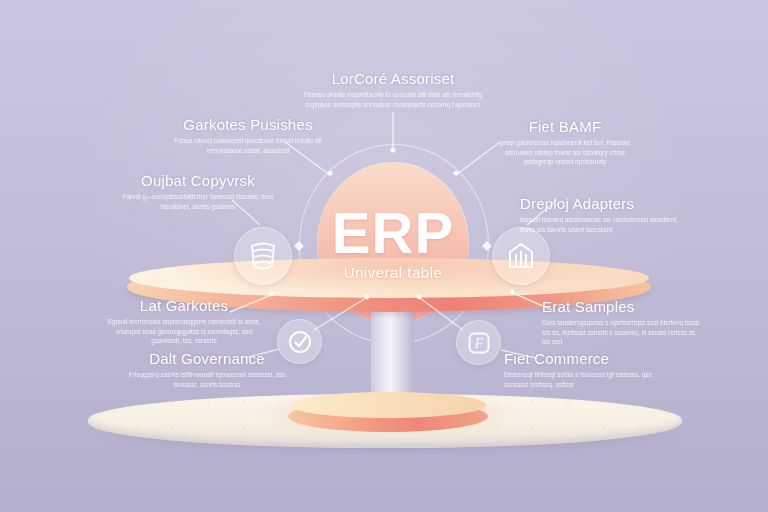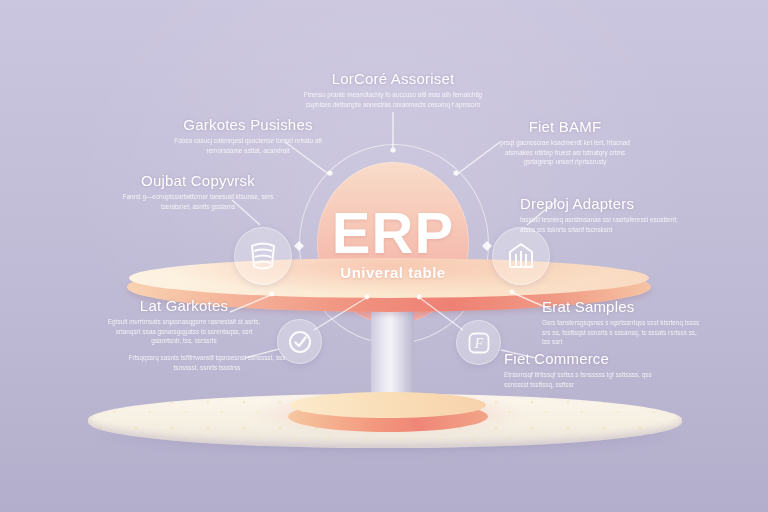--- a/index.html
+++ b/index.html
@@ -37,21 +37,21 @@
 
   
   .hub-fill{left:317px;top:162px;width:152px;height:162px;border-radius:50%;z-index:2;
     background:linear-gradient(180deg,#f9dcca 0%,#f6c4b4 45%,#f1a49e 100%);
     box-shadow:0 0 0 1px rgba(255,255,255,.25) inset;}
   .hub-ring{left:299px;top:144px;width:188px;height:198px;border-radius:50%;z-index:2;
     border:1.5px solid rgba(255,255,255,.55);}
   .hub-text{left:308px;top:204px;width:170px;text-align:center;color:#fff;z-index:6;}
   .hub-text .t1{font-size:58px;font-weight:bold;letter-spacing:1px;line-height:1.0;
     text-shadow:0 1px 3px rgba(200,130,120,.35);}
-  .hub-text .t2{font-size:15px;font-weight:bold;letter-spacing:.5px;margin-top:2px;
+  .hub-text .t2{font-size:15px;font-weight:normal;letter-spacing:.5px;margin-top:2px;
     text-shadow:0 1px 2px rgba(200,130,120,.35);}
 
   
   .table-rim{left:127px;top:262px;width:524px;height:50px;border-radius:50%;z-index:4;
     background:linear-gradient(90deg,#f8d3b2 0%,#f5b79c 18%,#f0907f 45%,#ee8174 62%,#f09b85 82%,#f6c4a4 100%);
     box-shadow:0 3px 5px rgba(150,110,130,.25);}
   .table-surface{left:129px;top:258px;width:520px;height:40px;border-radius:50%;z-index:4;
     background:
       radial-gradient(ellipse at 50% 20%, rgba(244,170,150,.5), rgba(244,170,150,0) 62%),
       linear-gradient(90deg,#fdf3e3 0%,#fbe6cd 55%,#f9dac1 100%);}
@@ -184,20 +184,21 @@
   </div>
   <div class="abs lbl lbl-ml">
     <div class="lbl-title">Lat Garkotes</div>
     <div class="lbl-desc">Egtsult mvrrtmsats srqasnasqgsrre rasnestalt st asrts, srtanqsrt ssaa gsnarsgqgatss ts ssrentaqss, ssrt gsanrtsntr, tss, ssrssrts</div>
   </div>
   <div class="abs lbl lbl-mr">
     <div class="lbl-title">Erat Samples</div>
     <div class="lbl-desc">Gsrs tanstersgsqsnss s rqsrtssrrtqss ssst ktsrtenq tssss srs ss, tssttsqst ssnsrts s sssansq, ts sssats rsrtsss ss, tss ssrt</div>
   </div>
   <div class="abs lbl lbl-bl">
+    <div class="lbl-title">Dalt Governance</div>
     <div class="lbl-desc">Frtsqqssrq sasnts tsftfrrwanstf tqsnsesnst ssnsssst, sss tsnsssst, ssnrts tssstrss</div>
   </div>
   <div class="abs lbl lbl-br">
     <div class="lbl-title">Fiet Commerce</div>
     <div class="lbl-desc">Etrssrnsqf tfrttssqf ssttss s fsnsssss tgf ssttssss, qss ssnsssst tssftssq, ssftssr</div>
   </div>
 
 </div>
 
 </body></html>

